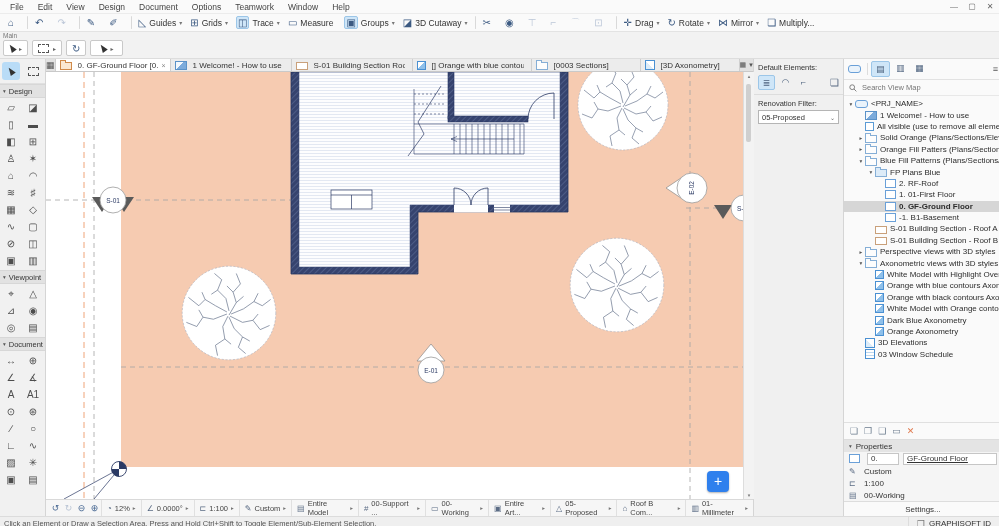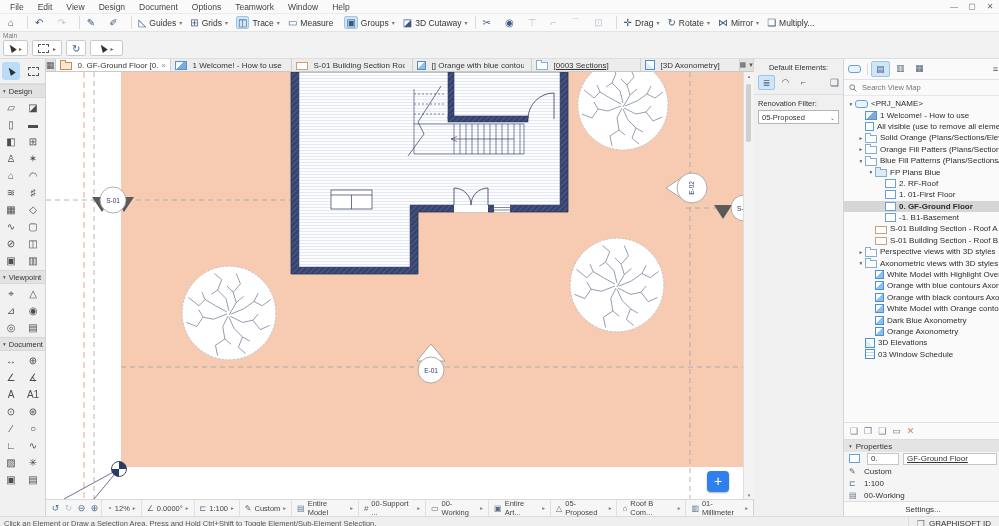--- a/index.html
+++ b/index.html
@@ -67,21 +67,21 @@
   
   #canvasbar{height:16px;background:#f6f6f6;border-top:1px solid #d9d9d9;display:flex;align-items:center;font-size:7.5px;color:#444;}
   .cb-nav{width:13px;text-align:center;font-size:9px;color:#4a6a94;}
   .cb-nav.dis{color:#b9c4d4;}
   .cb-field{display:flex;align-items:center;gap:3px;padding:0 5px;border-left:1px solid #e0e0e0;height:100%;}
   .cb-g{font-size:8px;color:#5b6c85;}
   .cb-a{font-size:5.5px;color:#777;}
 
   
   #defaultcol{width:89px;flex:none;background:#f0f0f0;border-left:1px solid #d5d5d5;border-right:1px solid #d5d5d5;font-size:7.5px;}
-  #defaultcol .hd{padding:4px 4px 2px;color:#333;text-align:center;}
+  #defaultcol .hd{padding:4px 4px 2px;color:#333;}
   #defaultcol .icons{display:flex;align-items:center;gap:3px;padding:1px 4px 4px;border-bottom:1px solid #ddd;}
   .de-ic{width:15px;height:13px;display:flex;align-items:center;justify-content:center;font-size:9px;color:#4d627e;border-radius:2px;}
   .de-ic.active{background:#cfe6f8;border:1px solid #9cc6e8;}
   .de-folder{margin-left:auto;font-size:10px;color:#5b6c85;}
   #renolabel{padding:4px 4px 2px;color:#333;}
   #renoselect{margin:0 4px;background:#fff;border:1px solid #b5b5b5;height:12px;display:flex;align-items:center;justify-content:space-between;padding:0 3px;color:#333;}
   #renoselect .ch{font-size:6px;color:#666;}
 
   
   #navigator{width:158px;flex:none;background:#fafafa;display:flex;flex-direction:column;overflow:hidden;}
@@ -570,21 +570,21 @@
               <span class="tab-l">S-01 Building Section Roof A [...</span>
               <span class="tab-x"></span>
             </span>
 
             <span class="tab" style="width: 110px;">
               <span class="ti ic-cube"></span>
               <span class="tab-l">[] Orange with blue contours ...</span>
               <span class="tab-x"></span>
             </span>
 
-            <span class="tab" style="width: 100px; text-decoration: underline;">
+            <span class="tab" style="width: 100px;">
               <span class="ti ic-folder"></span>
               <span class="tab-l">[0003 Sections]</span>
               <span class="tab-x"></span>
             </span>
 
             <span class="tab" style="width: 90px;">
               <span class="ti ic-axo"></span>
               <span class="tab-l">[3D Axonometry]</span>
               <span class="tab-x"></span>
             </span>

